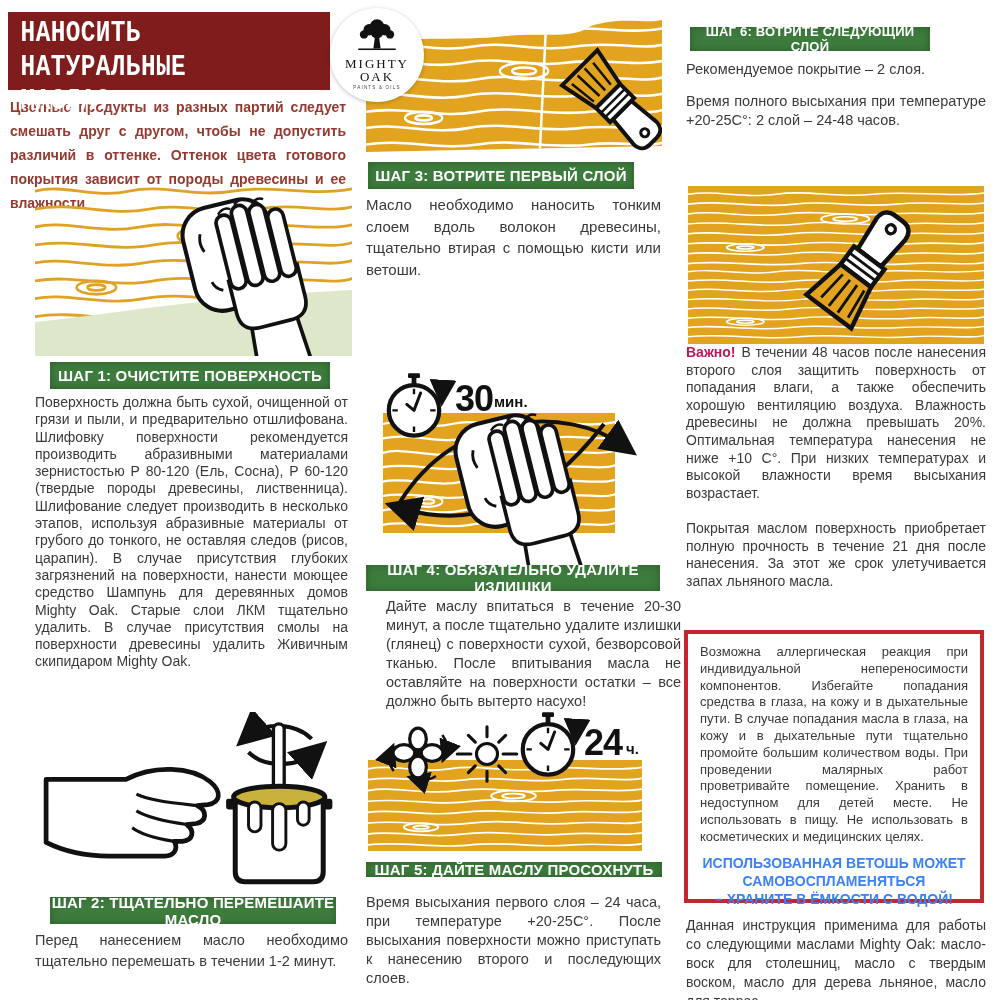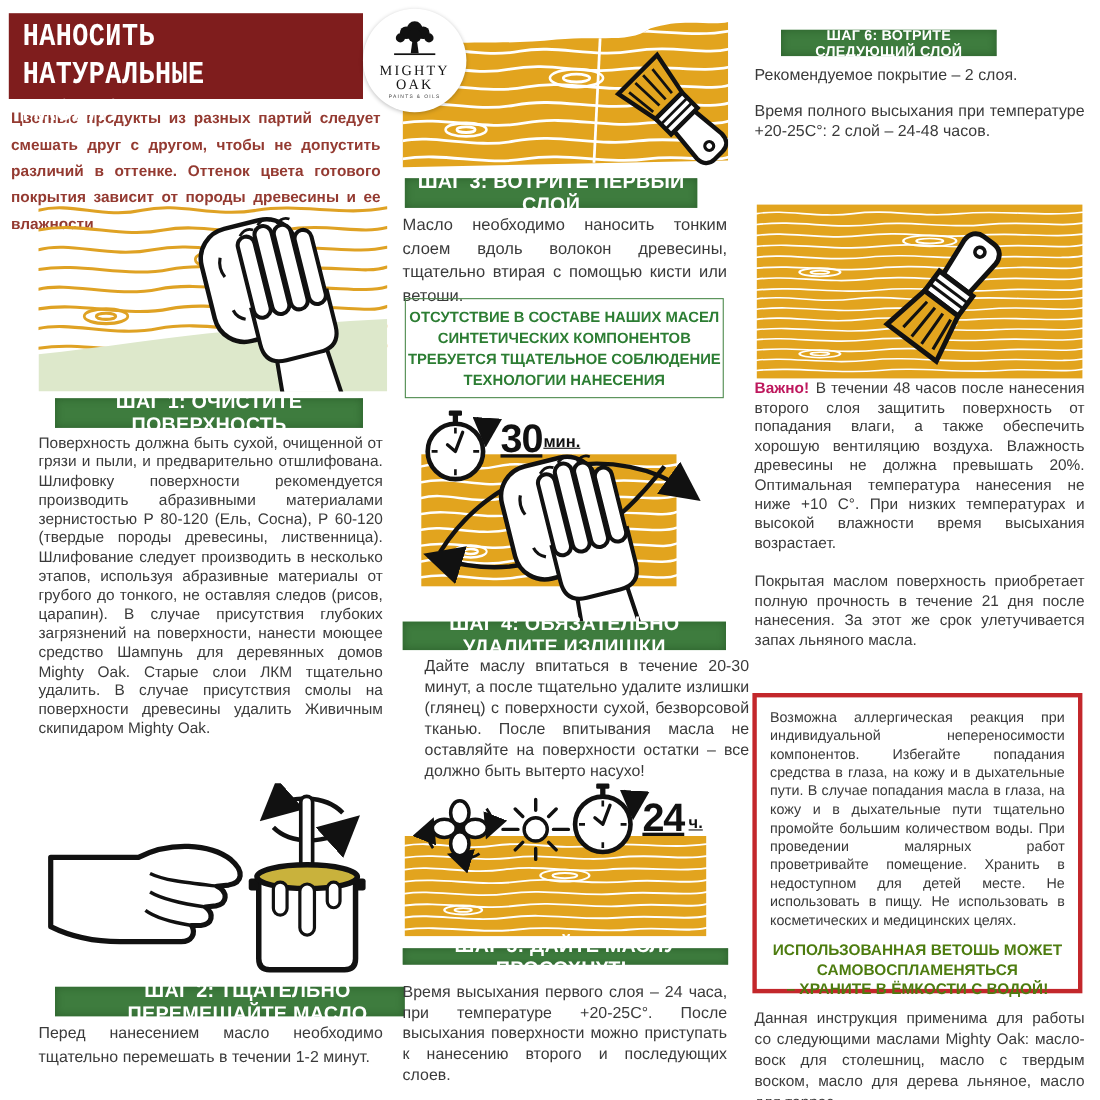--- a/index.html
+++ b/index.html
@@ -11,21 +11,21 @@
   .black-bar .ttl{transform:scaleX(.84);transform-origin:left center;width:118%;padding-left:15px;
       color:#fff;font-weight:bold;font-size:29px;line-height:34px;letter-spacing:.5px;white-space:pre-line;}
   .logo{left:330px;top:8px;width:94px;height:94px;border-radius:50%;background:#fff;z-index:5;
       box-shadow:0 1px 4px rgba(0,0,0,.25);display:flex;flex-direction:column;align-items:center;}
   .logo svg{margin-top:7px;}
   .logo .nm{font-family:"Liberation Serif",serif;font-size:13px;letter-spacing:2px;color:#111;line-height:13px;}
   .logo .sub{font-size:4.5px;letter-spacing:1.2px;color:#444;margin-top:2px;}
   .intro{left:10px;top:95px;width:336px;font-size:14px;font-weight:bold;line-height:24px;
       color:#943a31;text-align:justify;}
   
-  .bar{background:#3e7c3e;color:#fff;font-weight:bold;font-size:18px;letter-spacing:.2px;
+  .bar{background:#3e7c3e;color:#fff;font-weight:bold;font-size:15px;letter-spacing:.2px;
       text-align:center;display:flex;align-items:center;justify-content:center;
       box-shadow:inset 0 0 8px rgba(20,60,20,.45);}
   
   .body-txt{text-align:justify;color:#3a3a3a;}
   .s1{left:35px;top:394px;width:313px;font-size:14px;line-height:17.3px;}
   .s2{left:35px;top:930px;width:313px;font-size:14.5px;line-height:21px;}
   .s3{left:366px;top:194px;width:295px;font-size:15px;line-height:21.5px;}
   .s4{left:366px;top:597px;width:295px;font-size:14.5px;line-height:19px;margin-left:20px;}
   .s5{left:366px;top:893px;width:295px;font-size:14.5px;line-height:19px;}
   .s6a{left:686px;top:60px;width:300px;font-size:14.5px;line-height:19px;}
@@ -34,22 +34,22 @@
   .imp .red-label{color:#be185d;font-weight:bold;margin-right:6px;}
   .strength{left:686px;top:520px;width:300px;font-size:14px;line-height:17.6px;}
   .footer{left:686px;top:916px;width:300px;font-size:14px;line-height:19px;}
   .green-box{left:368px;top:271px;width:290px;height:91px;border:1.5px solid #4d8a4d;box-sizing:border-box;
       color:#2c7d33;font-weight:bold;font-size:13.5px;line-height:19px;text-align:center;
       display:flex;align-items:center;justify-content:center;}
   .pre{white-space:pre-line;}
   .warn-box{left:684px;top:630px;width:300px;height:273px;border:4px solid #c3272b;box-sizing:border-box;
       padding:10px 12px 8px 12px;}
   .warn-box .wtxt{font-size:13px;line-height:16.8px;text-align:justify;color:#3a3a3a;}
-  .warn-box .walert{margin-top:8px;color:#4d7c0f;font-weight:bold;font-size:14px;line-height:18px;text-align:center;}
-  .tlabel{font-weight:bold;color:#111;z-index:4;text-decoration:underline;}
+  .warn-box .walert{margin-top:8px;color:#3b82f6;font-weight:bold;font-size:14px;line-height:18px;text-align:center;}
+  .tlabel{font-weight:bold;color:#111;z-index:4;}
   .t-big{font-size:36px;letter-spacing:-1px;}
   .t-small{font-size:15px;}
   svg{display:block;}
 </style>
 </head>
 <body>
 
 <div id="page">
 
   <svg width="0" height="0" style="position:absolute" aria-hidden="true">
@@ -175,21 +175,21 @@
 
   <svg class="abs" style="left:40px;top:712px;" width="300" height="182" viewBox="0 0 300 182">
     <g>
         <use href="#hands" transform="translate(4,38) scale(1.05)"></use>
       </g>
     <g>
         <use href="#can" transform="translate(172,2) scale(0.83)"></use>
       </g>
   </svg>
 
-  <div class="abs bar" style="left:50px;top:897px;width:286px;height:27px;padding-left:32px;">ШАГ 2: ТЩАТЕЛЬНО ПЕРЕМЕШАЙТЕ МАСЛО</div>
+  <div class="abs bar" style="left:50px;top:897px;width:286px;height:27px;">ШАГ 2: ТЩАТЕЛЬНО ПЕРЕМЕШАЙТЕ МАСЛО</div>
   <div class="abs body-txt s2">Перед нанесением масло необходимо тщательно перемешать в течении 1-2 минут.</div>
 
   <svg class="abs" style="left:366px;top:12px;" width="296" height="150" viewBox="0 0 296 150">
     <defs>
         <clipPath id="woodclip1">
       <path d="M0,34 C40,22 90,30 140,24 C180,20 205,28 225,14 C255,4 280,12 296,8 L296,134 L0,140 Z"></path>
     </clipPath>
       </defs>
     <path d="M0,34 C40,22 90,30 140,24 C180,20 205,28 225,14 C255,4 280,12 296,8 L296,134 L0,140 Z" fill="#E2A41E"></path>
     <g clip-path="url(#woodclip1)" color="#fff">
@@ -197,26 +197,20 @@
       <line x1="180" y1="14" x2="174" y2="136" stroke="#fff" stroke-width="2.5"></line>
     </g>
     <g transform="rotate(135 213 55) translate(183 -52)">
         <use href="#brush"></use>
       </g>
   </svg>
 
   <div class="abs bar" style="left:368px;top:162px;width:266px;height:27px;">ШАГ 3: ВОТРИТЕ ПЕРВЫЙ СЛОЙ</div>
   <div class="abs body-txt s3">Масло необходимо наносить тонким слоем вдоль волокон древесины, тщательно втирая с помощью кисти или ветоши.</div>
 
-  <div class="abs green-box">
-    <div class="pre">ОТСУТСТВИЕ В СОСТАВЕ НАШИХ МАСЕЛ
-СИНТЕТИЧЕСКИХ КОМПОНЕНТОВ
-ТРЕБУЕТСЯ ТЩАТЕЛЬНОЕ СОБЛЮДЕНИЕ
-ТЕХНОЛОГИИ НАНЕСЕНИЯ</div>
-  </div>
 
   <svg class="abs" style="left:366px;top:372px;" width="296" height="193" viewBox="0 0 296 193">
     <rect x="17" y="41" width="232" height="120" fill="#E2A41E"></rect>
     <g color="#fff">
         <use href="#grain" transform="translate(17,43) scale(0.725,0.9)"></use>
       </g>
     <path d="M34,130 C90,40 200,32 258,74" stroke="#111" stroke-width="4" fill="none" marker-end="url(#ah)"></path>
     <path d="M238,52 C170,140 100,156 34,136" stroke="#111" stroke-width="4" fill="none" marker-end="url(#ah)"></path>
     <g>
         <use href="#stopwatch" transform="translate(18,0) scale(0.6)"></use>
@@ -245,21 +239,21 @@
     <g>
         <use href="#stopwatch" transform="translate(152,6) scale(0.6)"></use>
       </g>
   </svg>
   <span class="abs tlabel t-big" style="left:584px;top:722px;">24</span>
   <span class="abs tlabel t-small" style="left:626px;top:740px;">ч.</span>
 
   <div class="abs bar" style="left:366px;top:862px;width:296px;height:15px;">ШАГ 5: ДАЙТЕ МАСЛУ ПРОСОХНУТЬ</div>
   <div class="abs body-txt s5">Время высыхания первого слоя – 24 часа, при температуре +20-25С°. После высыхания поверхности можно приступать к нанесению второго и последующих слоев.</div>
 
-  <div class="abs bar" style="left:690px;top:27px;width:196px;height:24px;font-size:13px;margin-left:20px;">ШАГ 6: ВОТРИТЕ СЛЕДУЮЩИЙ СЛОЙ</div>
+  <div class="abs bar" style="left:690px;top:27px;width:240px;height:24px;font-size:13px;">ШАГ 6: ВОТРИТЕ СЛЕДУЮЩИЙ СЛОЙ</div>
   <div class="abs body-txt s6a">Рекомендуемое покрытие – 2 слоя.</div>
   <div class="abs body-txt s6b">Время полного высыхания при температуре +20-25С°: 2 слой – 24-48 часов.</div>
 
   <svg class="abs" style="left:686px;top:148px;" width="300" height="200" viewBox="0 0 300 200">
     <rect x="2" y="38" width="296" height="158" fill="#E2A41E"></rect>
     <g color="#fff">
       <use href="#grain" transform="translate(2,40) scale(0.925,0.62)"></use>
       <use href="#grain" transform="translate(2,118) scale(0.925,0.58)"></use>
     </g>
     <g transform="rotate(37 147 152) translate(117 45) scale(1.12)">

